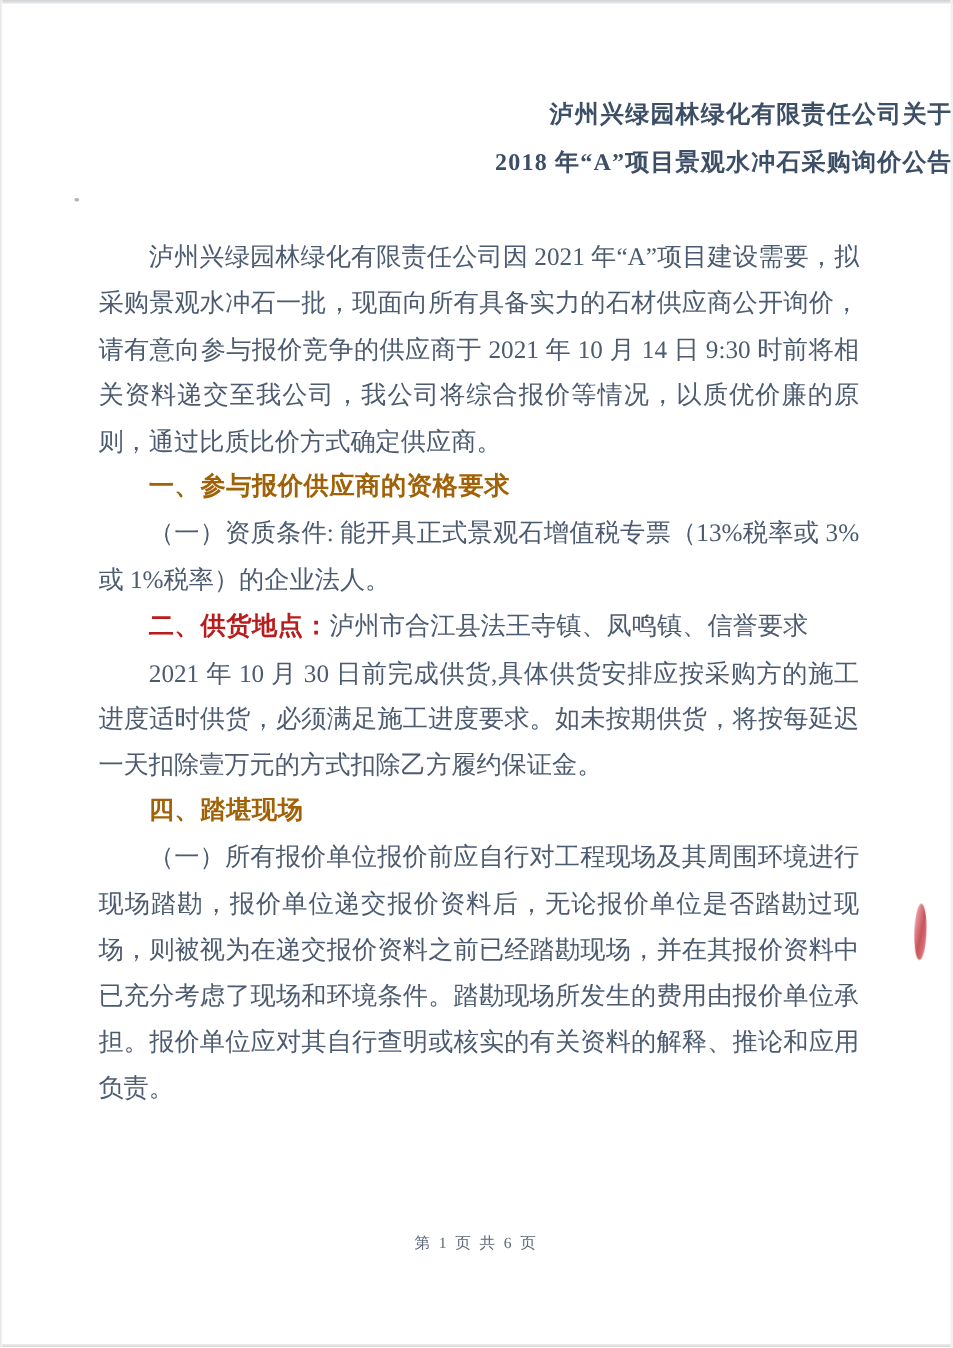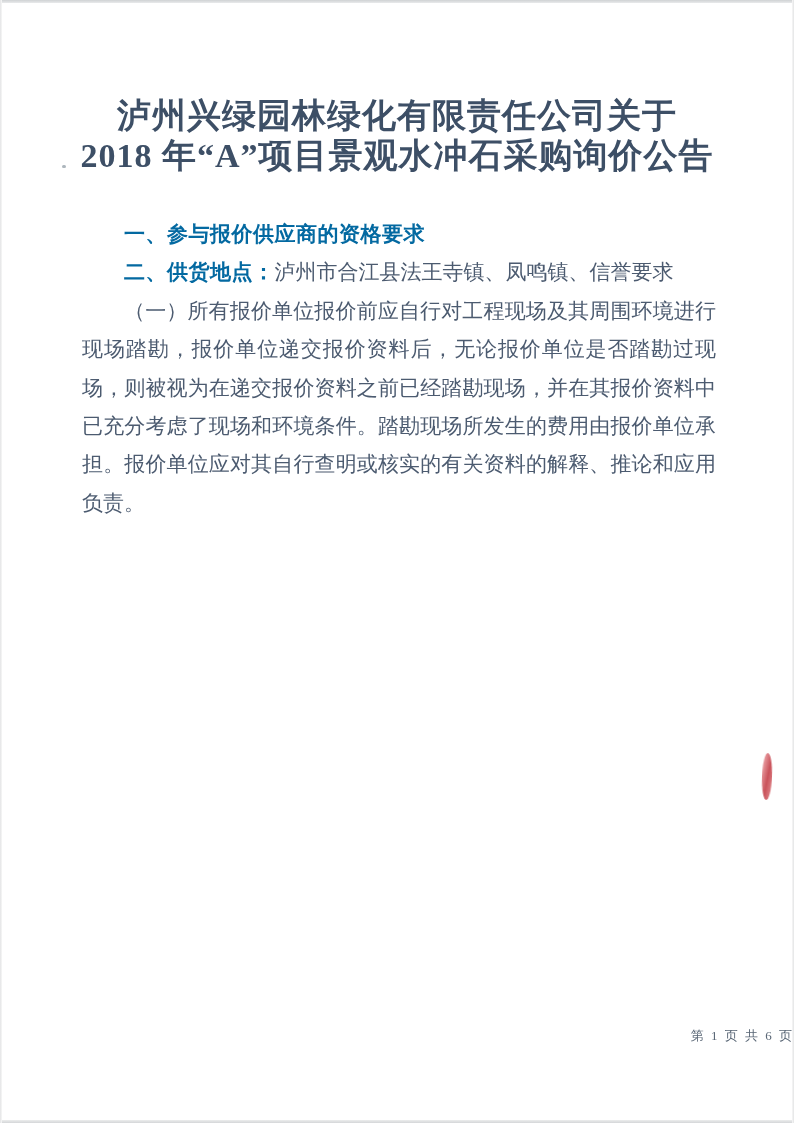--- a/index.html
+++ b/index.html
@@ -44,24 +44,24 @@
     position: absolute;
     left: 762px; top: 753px;
     width: 10px; height: 47px;
     border-radius: 50%;
     background: linear-gradient(100deg, #eba4a8 10%, #c9525a 55%, #dd8186 90%);
     filter: blur(0.5px);
     transform: rotate(2deg);
   }
 
   .doc-title {
-    padding-top: 96px;
-    text-align: center;
+    padding-top: 76px;
+    text-align: right;
     font-weight: bold;
-    font-size: 34px;
+    font-size: 20px;
     line-height: 40px;
     letter-spacing: 1px;
     color: #3d4f66;
   }
   .doc-title .t-line { white-space: nowrap; }
 
   .doc-body {
     margin: 39px 80px 0 82px;
     width: 634px;
     font-size: 21px;
@@ -69,35 +69,35 @@
     color: #4c5b70;
     text-align: justify;
   }
   .doc-body p {
     margin: 0;
     text-indent: 2em;
   }
   .doc-body p.heading {
     font-family: "Liberation Sans", "DejaVu Sans", sans-serif;
     font-weight: bold;
-    color: #0369a1;
+    color: #a16207;
     letter-spacing: 0.5px;
   }
   .doc-body p.h-mixed .h-label {
     font-family: Liberation Sans, sans-serif;
     font-weight: bold;
-    color: #0369a1;
+    color: #b91c1c;
     letter-spacing: 0.5px;
   }
 
   .doc-footer {
     position: absolute;
     top: 1027px;
     left: 0; right: 0;
-    text-align: right;
+    text-align: center;
     font-size: 13px;
     letter-spacing: 2px;
     color: #5a6776;
   }
 </style>
 </head>
 <body>
 
 <div class="page">
 
@@ -107,20 +107,24 @@
   <div class="scan-edge-right"></div>
   <div class="speck"></div>
   <div class="red-streak"></div>
 
   <div class="doc-title">
     <div class="t-line">泸州兴绿园林绿化有限责任公司关于</div>
     <div class="t-line">2018 年“A”项目景观水冲石采购询价公告</div>
   </div>
 
   <div class="doc-body">
+    <p class="para">泸州兴绿园林绿化有限责任公司因 2021 年“A”项目建设需要，拟采购景观水冲石一批，现面向所有具备实力的石材供应商公开询价，请有意向参与报价竞争的供应商于 2021 年 10 月 14 日 9:30 时前将相关资料递交至我公司，我公司将综合报价等情况，以质优价廉的原则，通过比质比价方式确定供应商。</p>
     <p class="heading">一、参与报价供应商的资格要求</p>
+    <p class="para">（一）资质条件: 能开具正式景观石增值税专票（13%税率或 3%或 1%税率）的企业法人。</p>
     <p class="h-mixed"><span class="h-label">二、供货地点：</span><span>泸州市合江县法王寺镇、凤鸣镇、信誉要求</span></p>
+    <p class="para">2021 年 10 月 30 日前完成供货,具体供货安排应按采购方的施工进度适时供货，必须满足施工进度要求。如未按期供货，将按每延迟一天扣除壹万元的方式扣除乙方履约保证金。</p>
+    <p class="heading">四、踏堪现场</p>
     <p class="para">（一）所有报价单位报价前应自行对工程现场及其周围环境进行现场踏勘，报价单位递交报价资料后，无论报价单位是否踏勘过现场，则被视为在递交报价资料之前已经踏勘现场，并在其报价资料中已充分考虑了现场和环境条件。踏勘现场所发生的费用由报价单位承担。报价单位应对其自行查明或核实的有关资料的解释、推论和应用负责。</p>
   </div>
 
   <div class="doc-footer">第 1 页 共 6 页</div>
 
 </div>
 
 </body></html>

